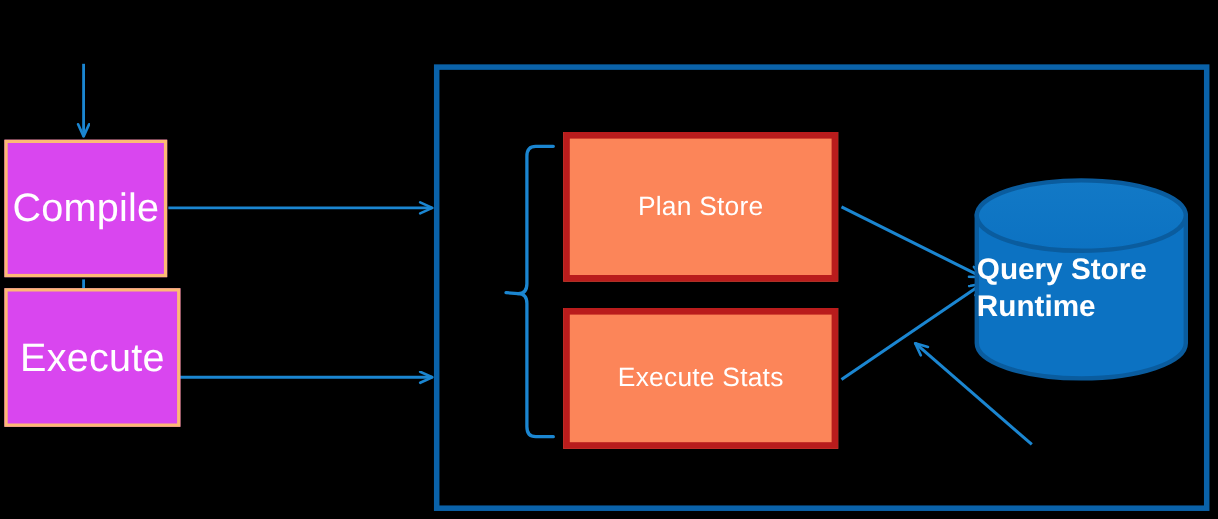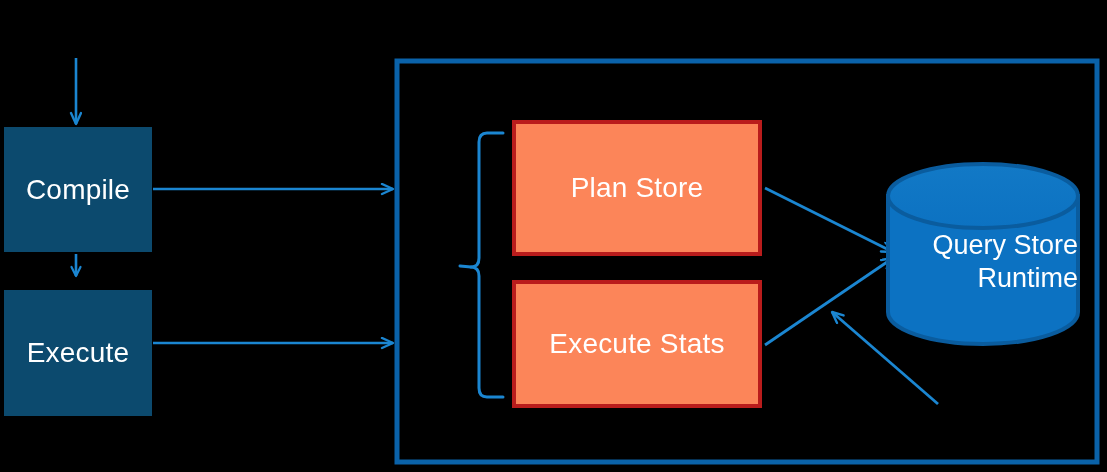--- a/index.html
+++ b/index.html
@@ -29,43 +29,44 @@
     display: flex;
     align-items: center;
     justify-content: center;
     text-align: center;
     color: #ffffff;
     line-height: 1.18;
     user-select: none;
   }
   .box-compile,
   .box-execute {
-    background: #0c4a6e;
-    border: 3px solid #0c4a6e;
-    font-size: 28px;
+    background: #d946ef;
+    border: 3px solid #fdba74;
+    font-size: 36px;
     letter-spacing: 0.2px;
   }
   .box-plan-store,
   .box-runtime-stats {
     background: #FC8559;
-    border: 4px solid #b91c1c;
-    font-size: 28px;
+    border: 6px solid #b91c1c;
+    font-size: 24px;
     letter-spacing: 0.2px;
   }
   .cyl-label {
     position: absolute;
     display: flex;
-    align-items: flex-end;
+    align-items: flex-start;
     justify-content: center;
     text-align: center;
     color: #ffffff;
     font-size: 27px;
     line-height: 1.22;
     user-select: none;
     pointer-events: none;
+    font-weight: bold;
   }
   .hit {
     position: absolute;
     background: transparent;
   }
 </style>
 </head>
 <body>
 
 <div id="canvas">
@@ -117,21 +118,21 @@
                A 95 32 0 0 0 1078 312
                L 1078 196 Z" fill="#0C72C2" stroke="#0A5C9E" stroke-width="4"></path>
       <ellipse cx="983" cy="196" rx="95" ry="32" fill="url(#cylTopGrad)" stroke="#0A5C9E" stroke-width="4"></ellipse>
     </g>
   </svg>
 
   <div class="node-box box-compile" style="left:4px; top:127px; width:148px; height:125px;">
     <span>Compile</span>
   </div>
 
-  <div class="node-box box-execute" style="left:4px; top:290px; width:148px; height:126px;align-items:center;">
+  <div class="node-box box-execute" style="left:4px; top:262px; width:160px; height:126px;align-items:center;">
     <span>Execute</span>
   </div>
 
   <div class="node-box box-plan-store" style="left:512px; top:120px; width:250px; height:136px;">
     <span>Plan Store</span>
   </div>
 
   <div class="node-box box-runtime-stats" style="left:512px; top:280px; width:250px; height:128px;">
     <span>Execute Stats</span>
   </div>

